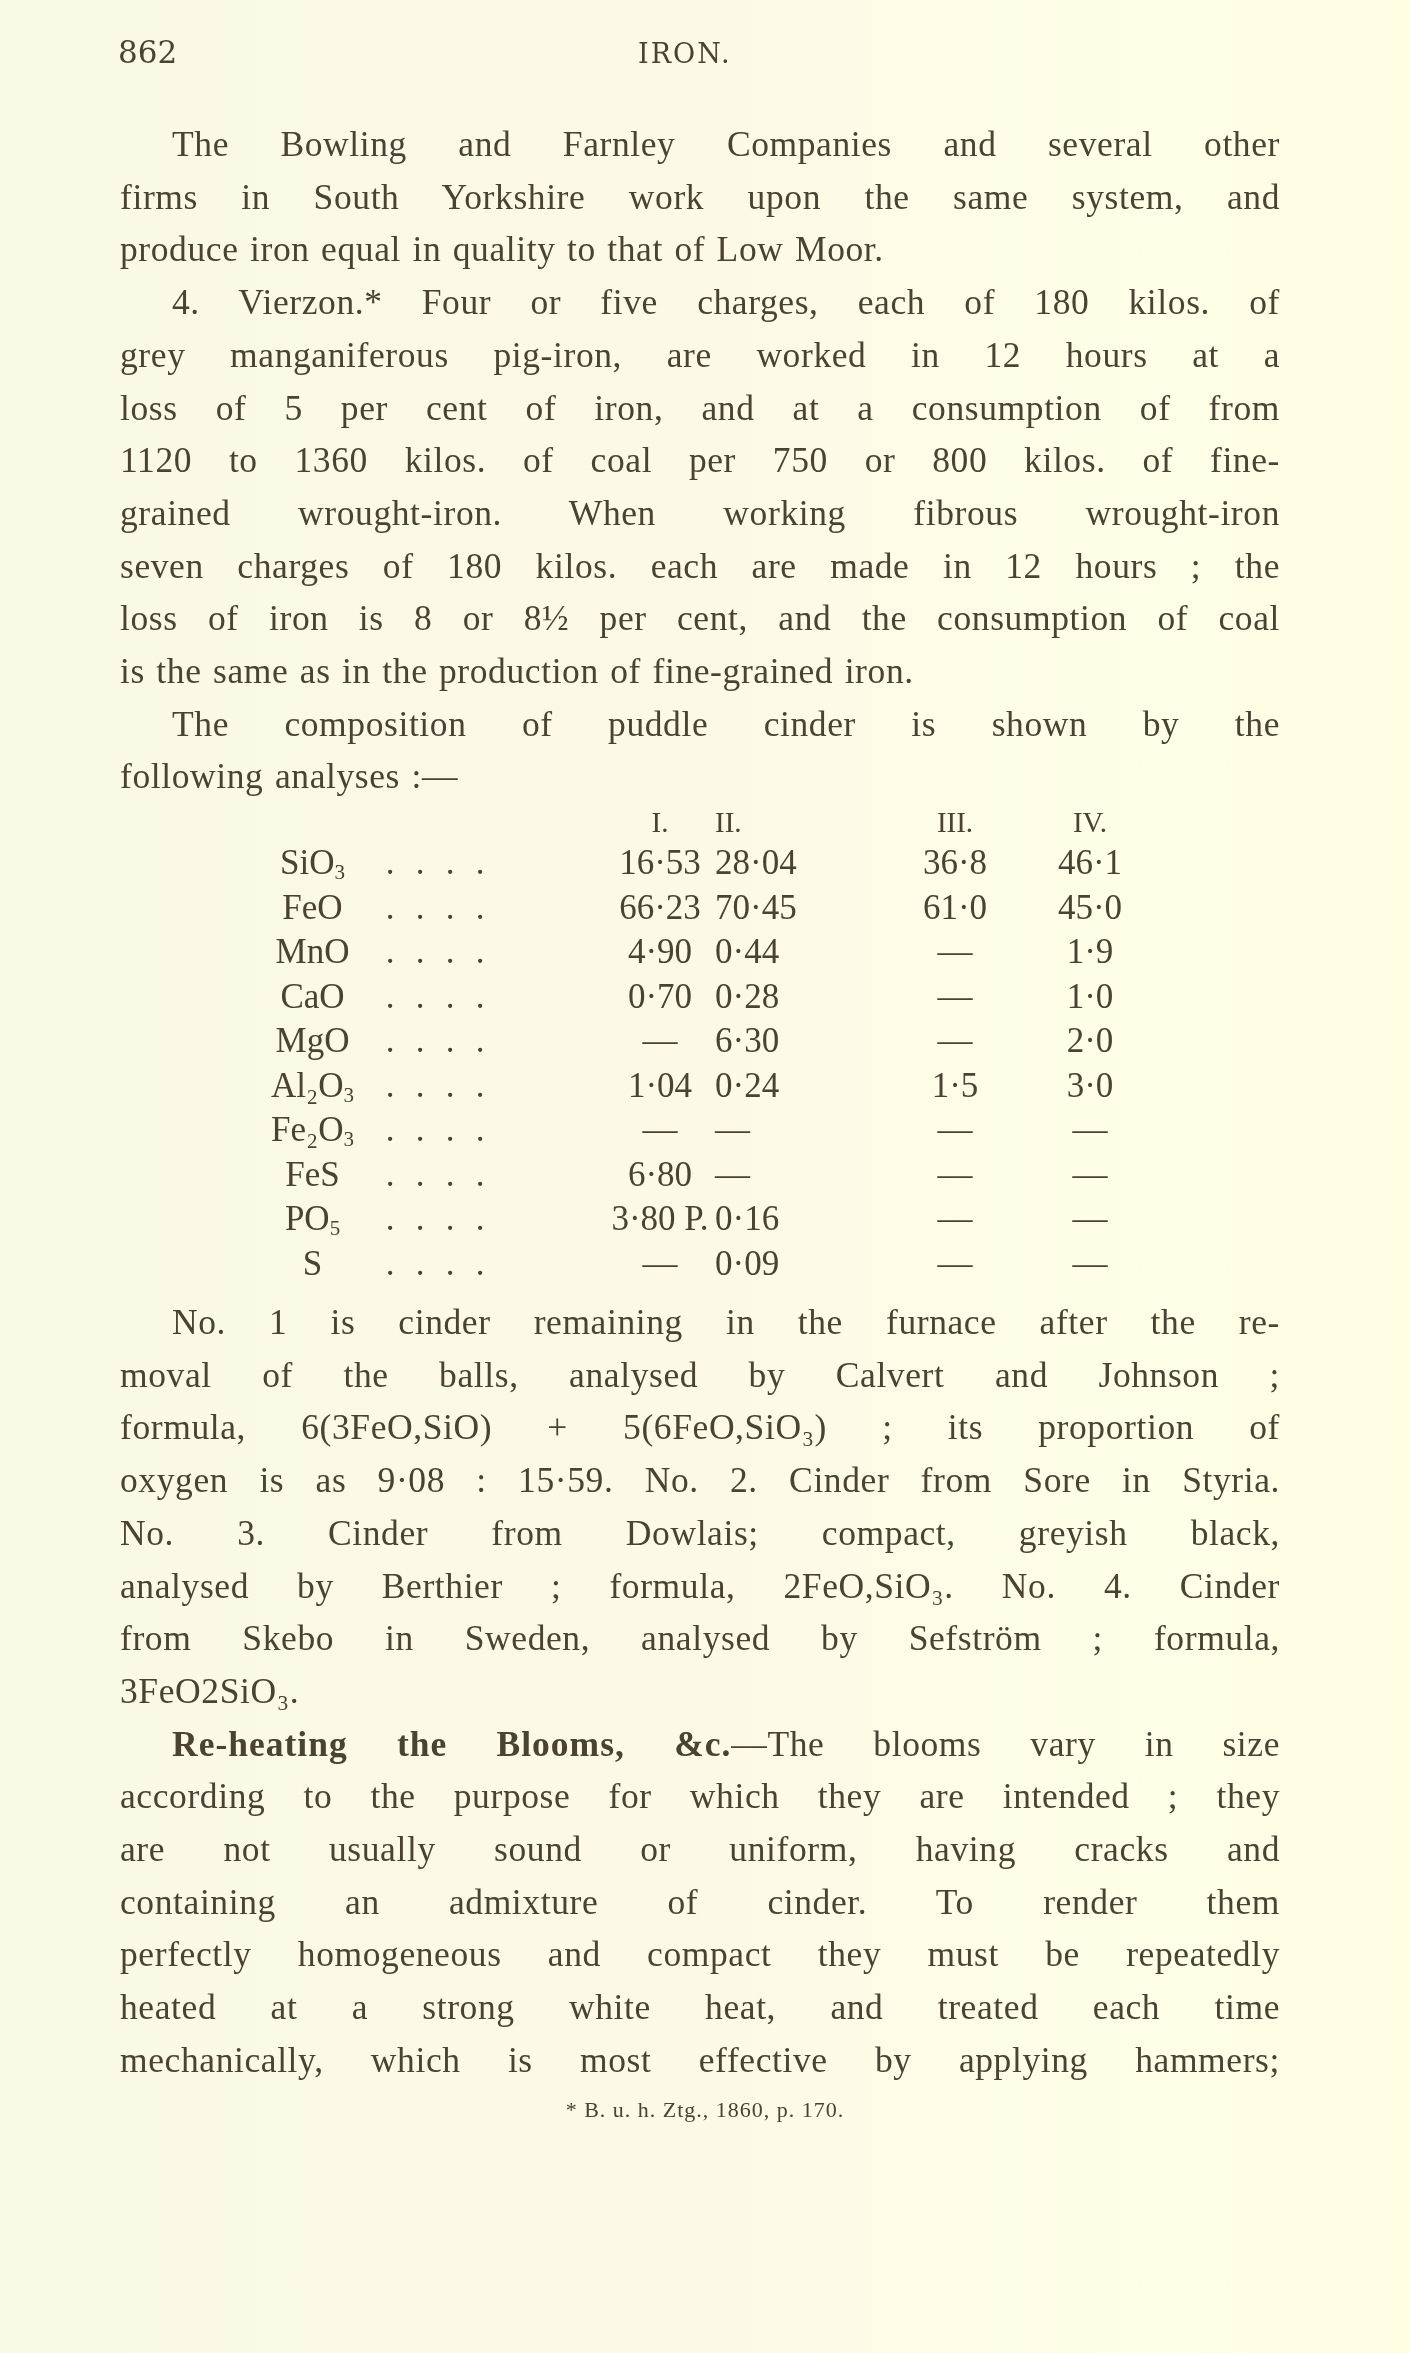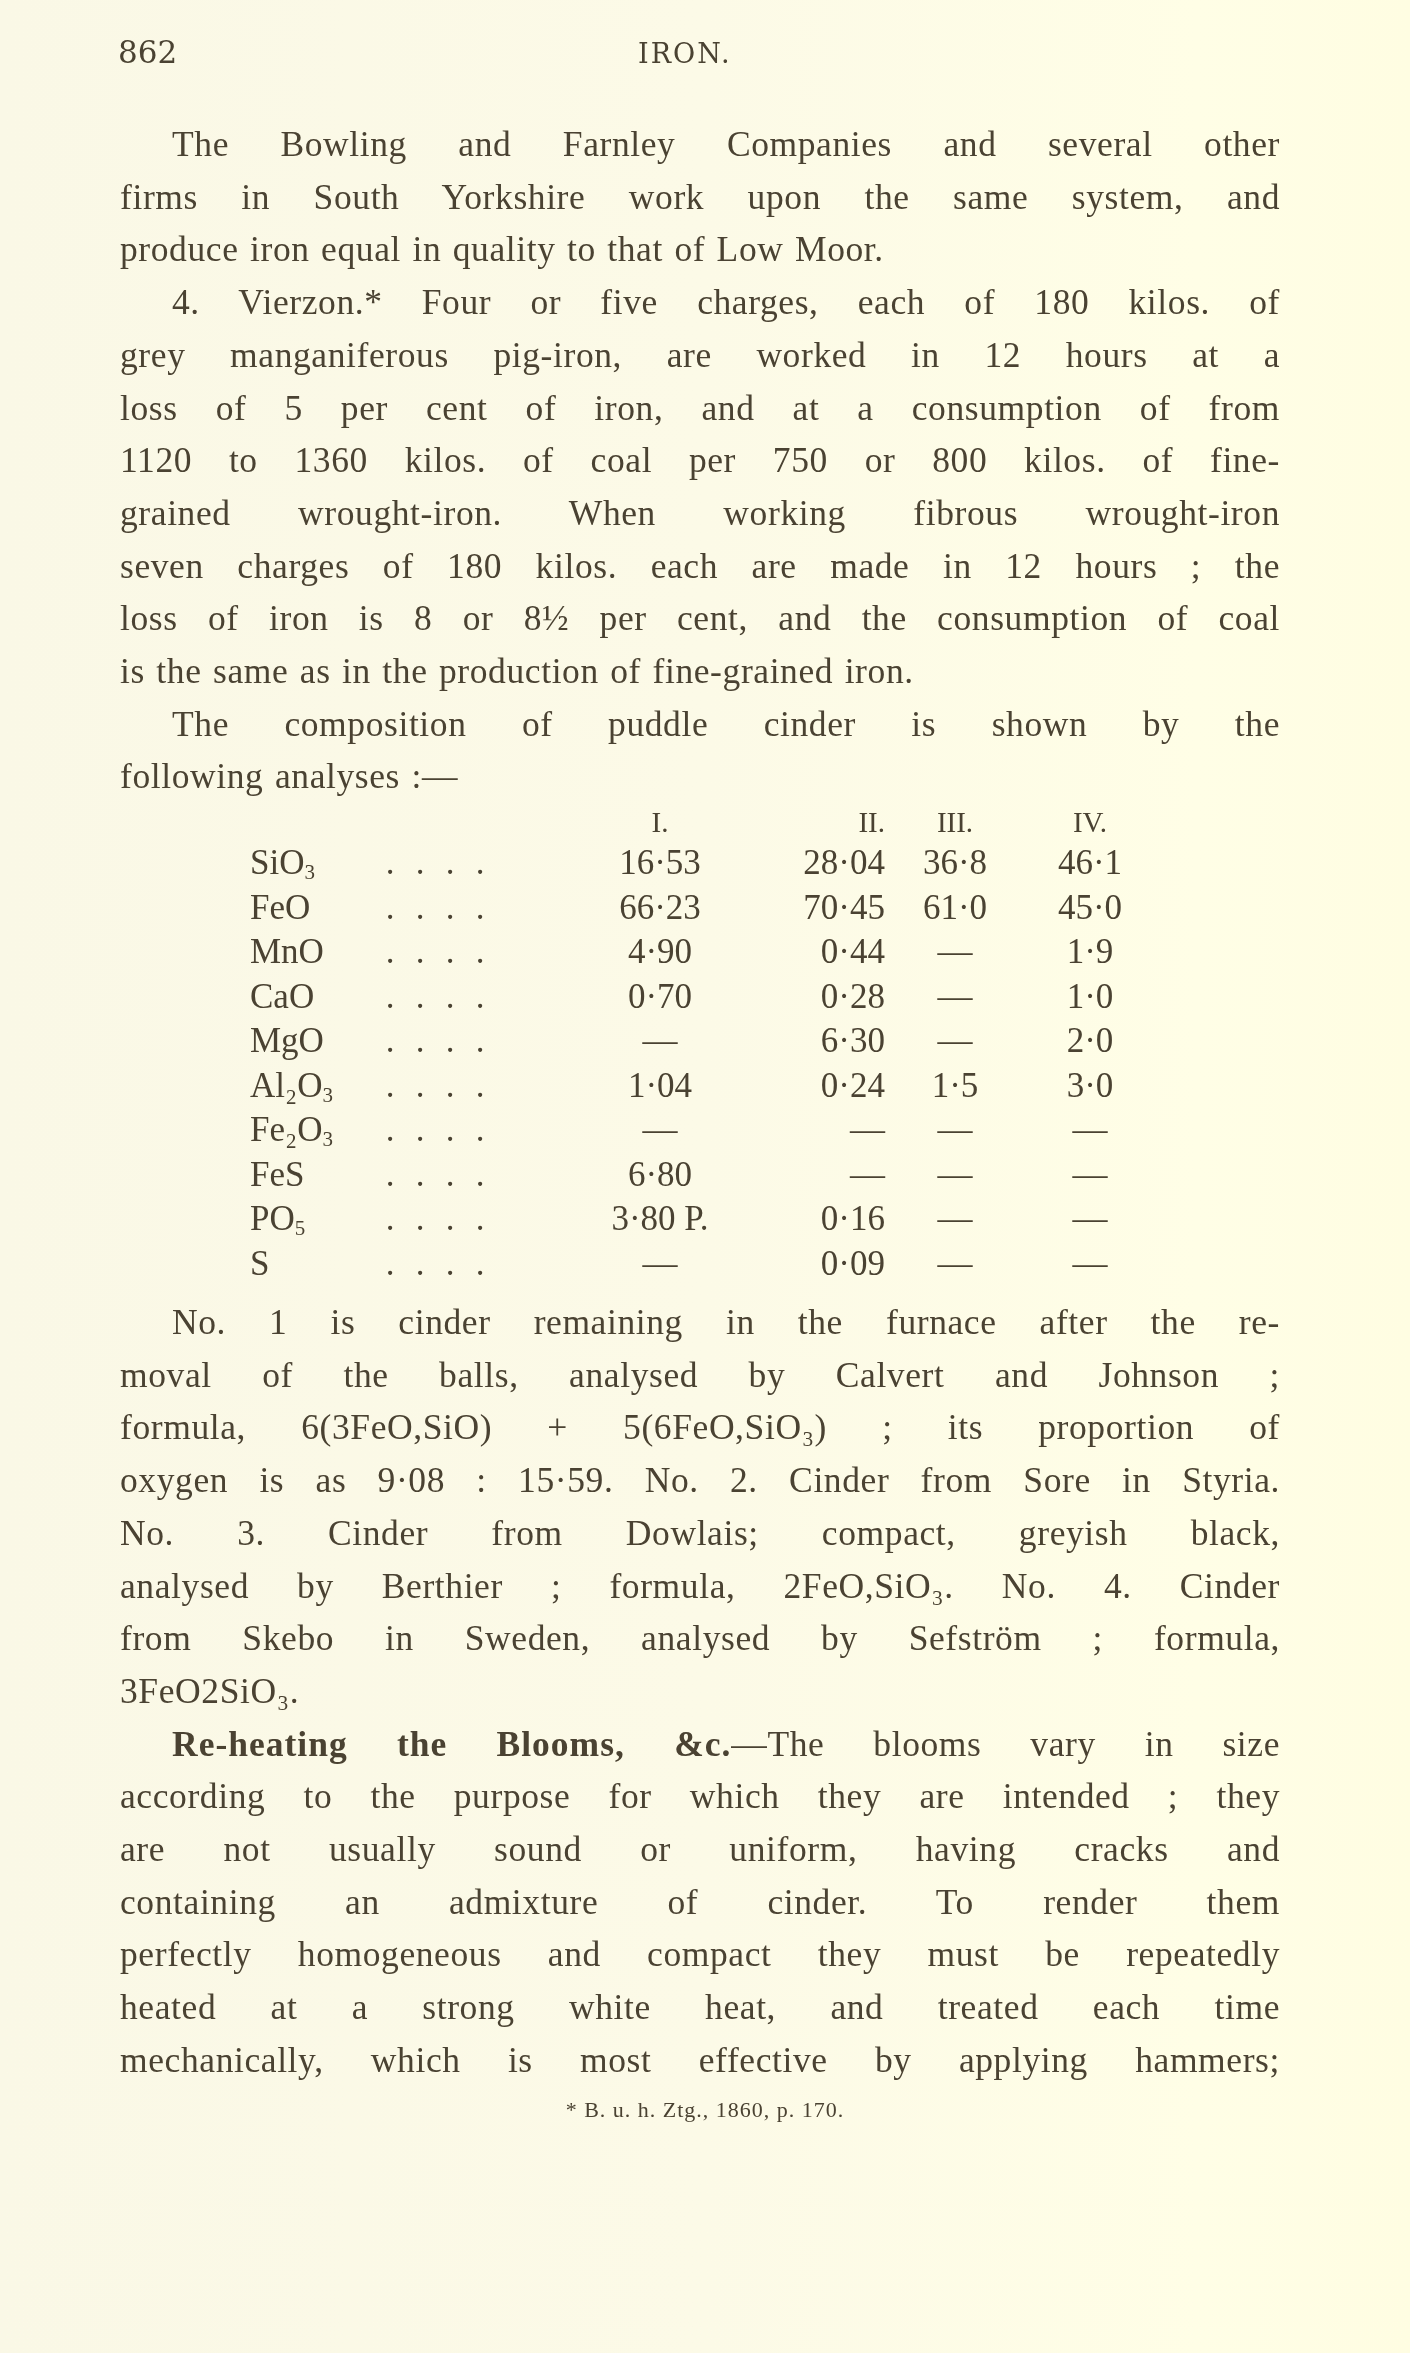--- a/index.html
+++ b/index.html
@@ -26,25 +26,25 @@
   .runin { font-weight: bold; letter-spacing: 1px; }
   sub { font-size: 60%; vertical-align: -0.25em; line-height: 0; }
 
   .table-wrap {
     position: absolute; left: 250px; top: 803px; width: 1000px;
     font-family: "Liberation Serif", "DejaVu Serif", serif; font-size: 35px;
   }
   table { border-collapse: collapse; }
   td, th { padding: 0; height: 44.5px; line-height: 44.5px; font-weight: normal; white-space: nowrap; }
   th { height: 38px; line-height: 38px; font-size: 29px; }
-  .c-label { width: 125px; text-align: left; }
+  .c-label { width: 125px; text-align: center; }
   .c-dots { width: 230px; text-align: left; letter-spacing: 0; }
   .c-dots span { display: inline-block; width: 30px; text-align: center; }
   .c-1 { width: 110px; text-align: center; }
-  .c-2 { width: 170px; text-align: right; }
+  .c-2 { width: 170px; text-align: left; }
   .c-3 { width: 140px; text-align: center; }
   .c-4 { width: 130px; text-align: center; }
 
   .footnote {
     position: absolute; top: 2097px; left: 0; width: 1410px; text-align: center;
     font-family: "Liberation Serif", "DejaVu Serif", serif; font-size: 22px; letter-spacing: 1px;
   }
 </style>
 </head>
 <body>

